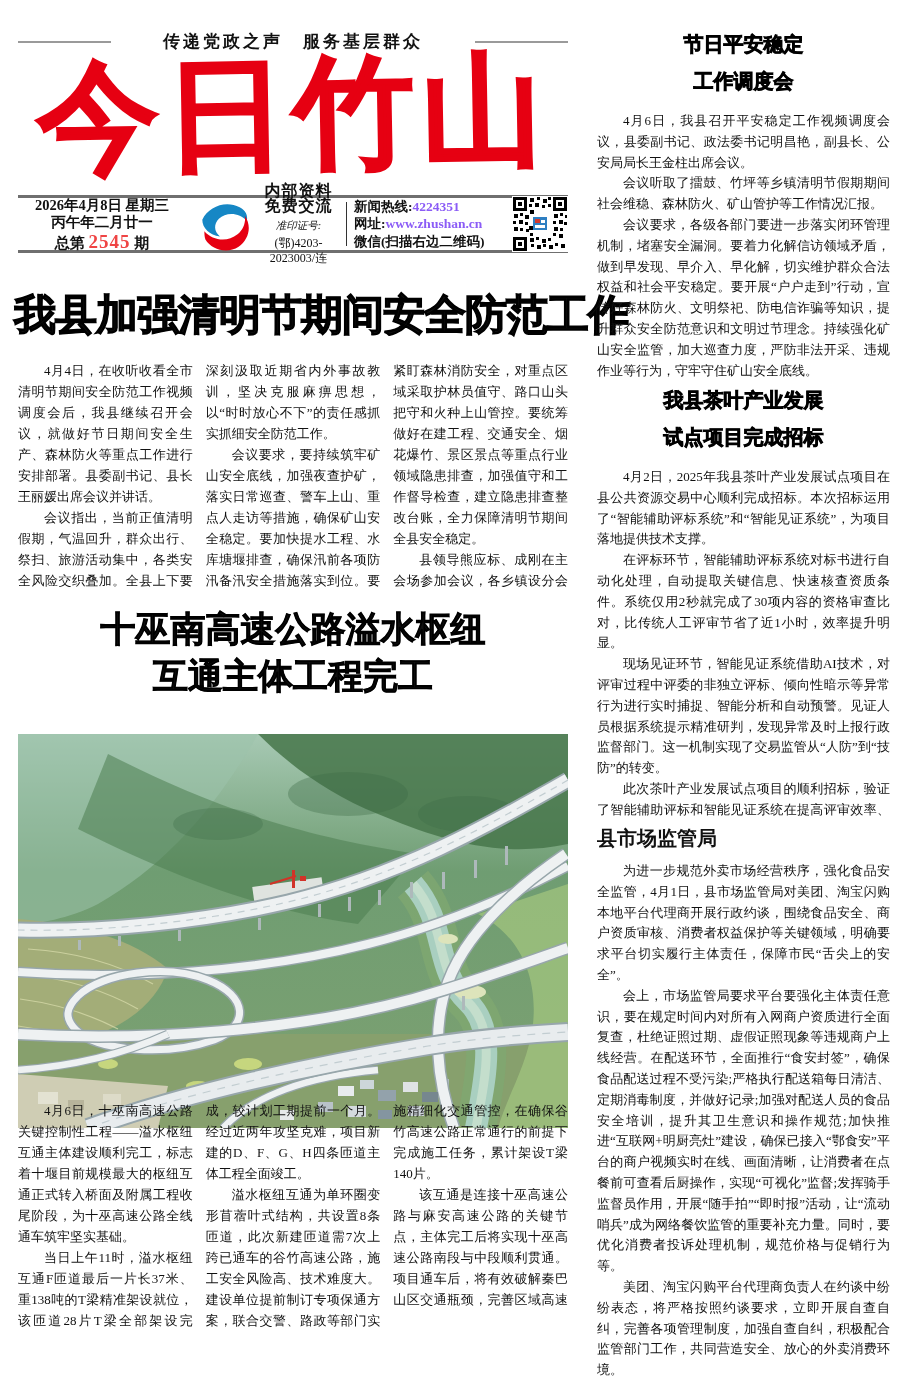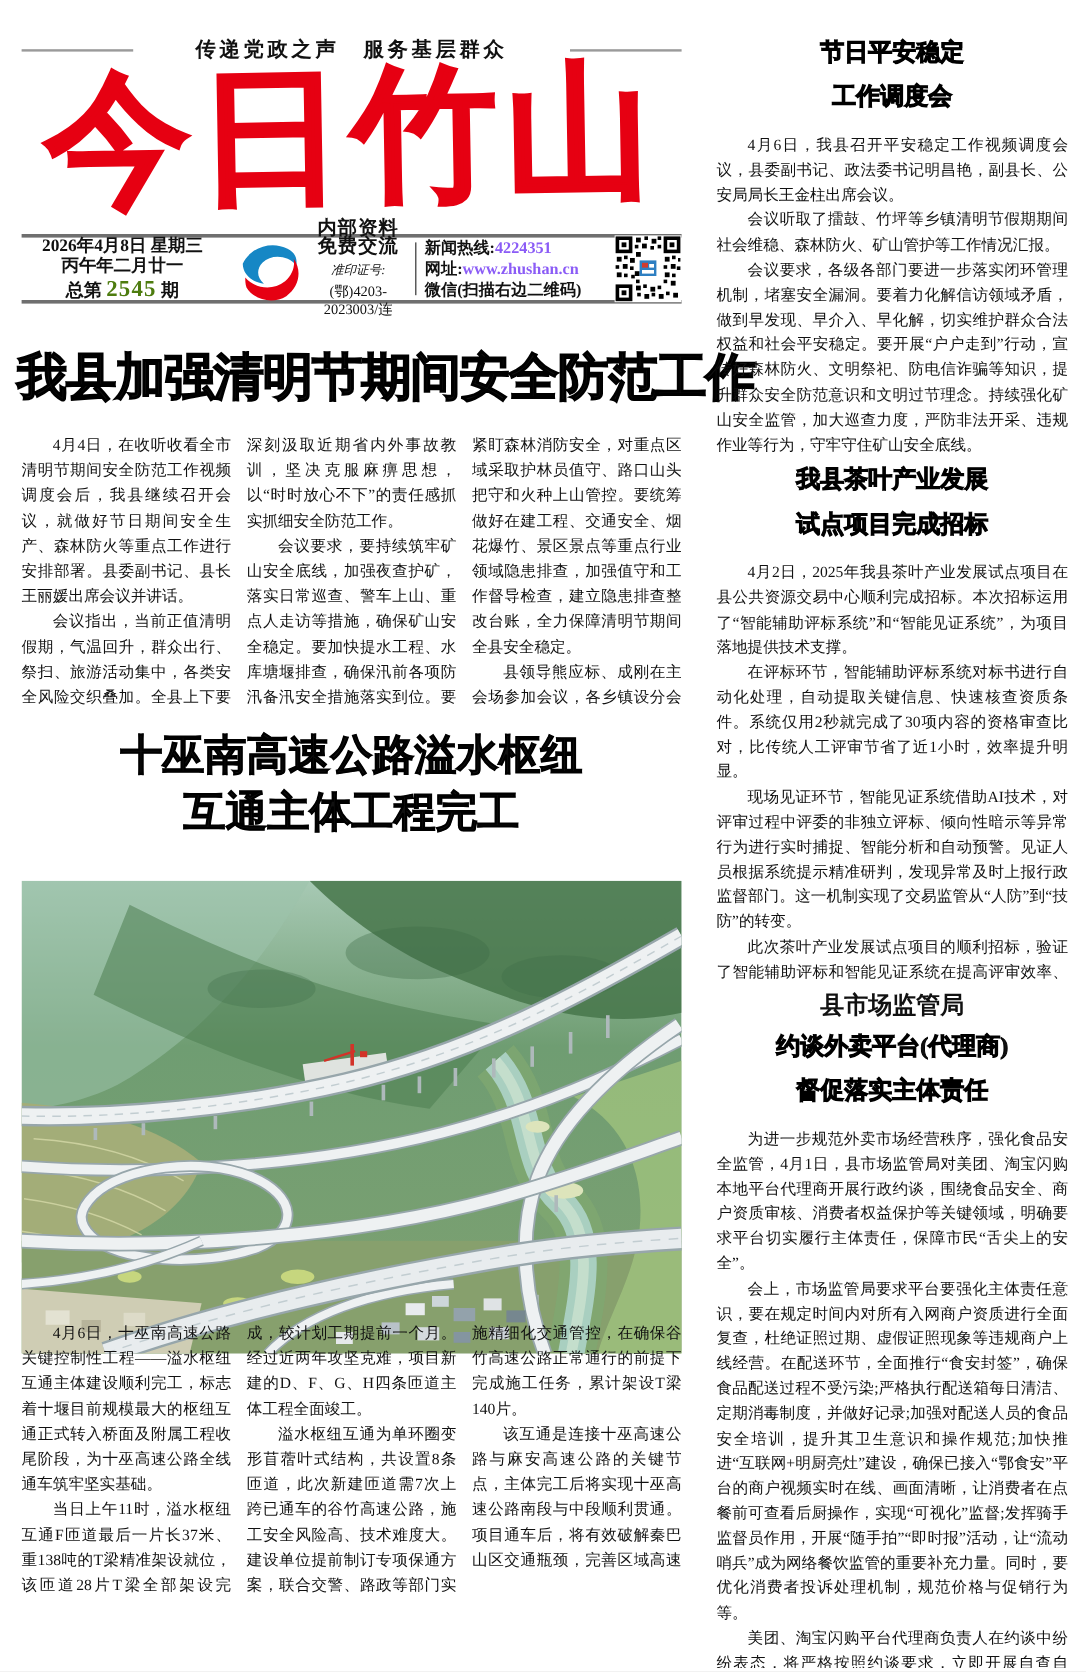--- a/index.html
+++ b/index.html
@@ -10,21 +10,21 @@
   .slogan-row .rule{flex:1;border-top:2px solid #9a9a9a;height:0;}
   .slogan{padding:0 14px;font-size:17px;font-weight:bold;letter-spacing:3px;white-space:nowrap;}
   .paper-title{position:absolute;top:40px;left:18px;width:550px;height:150px;
         font-size:122px;line-height:150px;font-weight:900;color:#e60012;text-align:center;
         letter-spacing:6px;transform:rotate(-1deg);-webkit-text-stroke:2px #e60012;white-space:nowrap;}
   .infobar{position:absolute;top:195px;left:18px;width:550px;height:58px;
         border-top:3px solid #6f6f6f;border-bottom:3px solid #6f6f6f;
         display:flex;align-items:center;box-sizing:border-box;padding:2px 0;}
   .date-block{width:168px;text-align:center;line-height:17px;font-size:14.5px;font-weight:bold;}
   .issue-line{font-size:15px;margin-top:2px;}
-  .issue-num{color:#4d7c0f;font-weight:900;font-size:19px;letter-spacing:1px;}
+  .issue-num{color:#ef4444;font-weight:900;font-size:19px;letter-spacing:1px;}
   .logo-wrap{width:56px;height:54px;margin:0 8px;}
   .pub-block{flex:1;text-align:center;line-height:15px;}
   .pub-l1{font-size:16px;font-weight:bold;letter-spacing:1px;}
   .pub-l2{font-size:10.5px;margin-top:5px;font-style:italic;}
   .pub-l3{font-size:12px;margin-top:3px;}
   .vdiv{width:0;border-left:1.5px solid #333;height:44px;margin:0 7px;}
   .contact-block{width:152px;line-height:17.5px;font-size:13.5px;font-weight:bold;white-space:nowrap;}
   .cyan{color:#8b5cf6;font-weight:900;}
   .qr-wrap{width:56px;height:56px;margin-left:6px;}
   
@@ -41,21 +41,21 @@
   .cols3 p,.rbody p{margin:0;text-indent:2em;}
   
   .photo{position:absolute;top:734px;left:18px;width:550px;height:394px;}
   .photo svg{display:block;width:100%;height:100%;}
   
   .r-art{position:absolute;left:597px;width:293px;overflow:hidden;}
   .r1{top:26px;height:352px;}
   .r2{top:382px;height:440px;}
   .r3{top:826px;height:564px;}
   .r-head{font-size:20px;line-height:37px;font-weight:900;text-align:center;-webkit-text-stroke:0.8px #000;}
-  .r-kicker{font-size:20px;line-height:24px;text-align:center;font-weight:bold;margin-bottom:4px;}
+  .r-kicker{font-size:20px;line-height:24px;text-align:left;font-weight:bold;margin-bottom:4px;}
   .rbody{margin-top:11px;font-size:13px;line-height:20.8px;text-align:justify;}
 </style>
 </head>
 <body>
 
 <div class="page">
 
   <div class="slogan-row">
     <div class="rule"></div>
     <div class="slogan">传递党政之声　服务基层群众</div>
@@ -287,24 +287,20 @@
     <div class="rbody">
       <p><span>4月2日，2025年我县茶叶产业发展试点项目在县公共资源交易中心顺利完成招标。本次招标运用了“智能辅助评标系统”和“智能见证系统”，为项目落地提供技术支撑。</span></p>
       <p><span>在评标环节，智能辅助评标系统对标书进行自动化处理，自动提取关键信息、快速核查资质条件。系统仅用2秒就完成了30项内容的资格审查比对，比传统人工评审节省了近1小时，效率提升明显。</span></p>
       <p><span>现场见证环节，智能见证系统借助AI技术，对评审过程中评委的非独立评标、倾向性暗示等异常行为进行实时捕捉、智能分析和自动预警。见证人员根据系统提示精准研判，发现异常及时上报行政监督部门。这一机制实现了交易监管从“人防”到“技防”的转变。</span></p>
       <p><span>此次茶叶产业发展试点项目的顺利招标，验证了智能辅助评标和智能见证系统在提高评审效率、规范交易行为、强化过程监管等方面的实际效果。</span></p>
     </div>
   </div>
 
   <div class="r-art r3">
     <div class="r-kicker">县市场监管局</div>
-    <div class="r-head">
-      <div>约谈外卖平台(代理商)</div>
-      <div>督促落实主体责任</div>
-    </div>
     <div class="rbody">
       <p><span>为进一步规范外卖市场经营秩序，强化食品安全监管，4月1日，县市场监管局对美团、淘宝闪购本地平台代理商开展行政约谈，围绕食品安全、商户资质审核、消费者权益保护等关键领域，明确要求平台切实履行主体责任，保障市民“舌尖上的安全”。</span></p>
       <p><span>会上，市场监管局要求平台要强化主体责任意识，要在规定时间内对所有入网商户资质进行全面复查，杜绝证照过期、虚假证照现象等违规商户上线经营。在配送环节，全面推行“食安封签”，确保食品配送过程不受污染;严格执行配送箱每日清洁、定期消毒制度，并做好记录;加强对配送人员的食品安全培训，提升其卫生意识和操作规范;加快推进“互联网+明厨亮灶”建设，确保已接入“鄂食安”平台的商户视频实时在线、画面清晰，让消费者在点餐前可查看后厨操作，实现“可视化”监督;发挥骑手监督员作用，开展“随手拍”“即时报”活动，让“流动哨兵”成为网络餐饮监管的重要补充力量。同时，要优化消费者投诉处理机制，规范价格与促销行为等。</span></p>
       <p><span>美团、淘宝闪购平台代理商负责人在约谈中纷纷表态，将严格按照约谈要求，立即开展自查自纠，完善各项管理制度，加强自查自纠，积极配合监管部门工作，共同营造安全、放心的外卖消费环境。</span></p>
     </div>
   </div>
 
 </div>
 
 </body></html>

